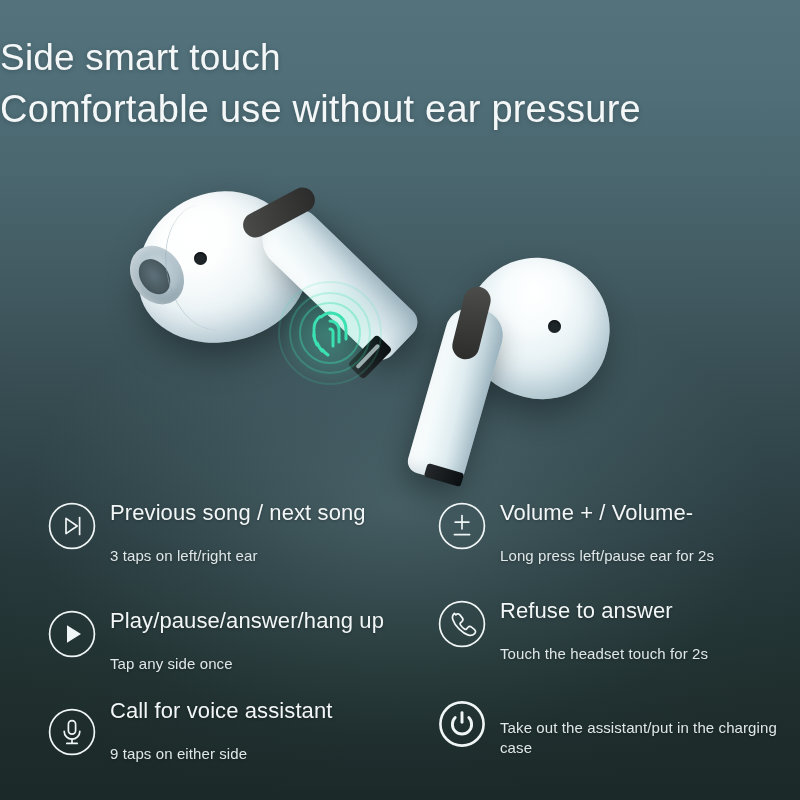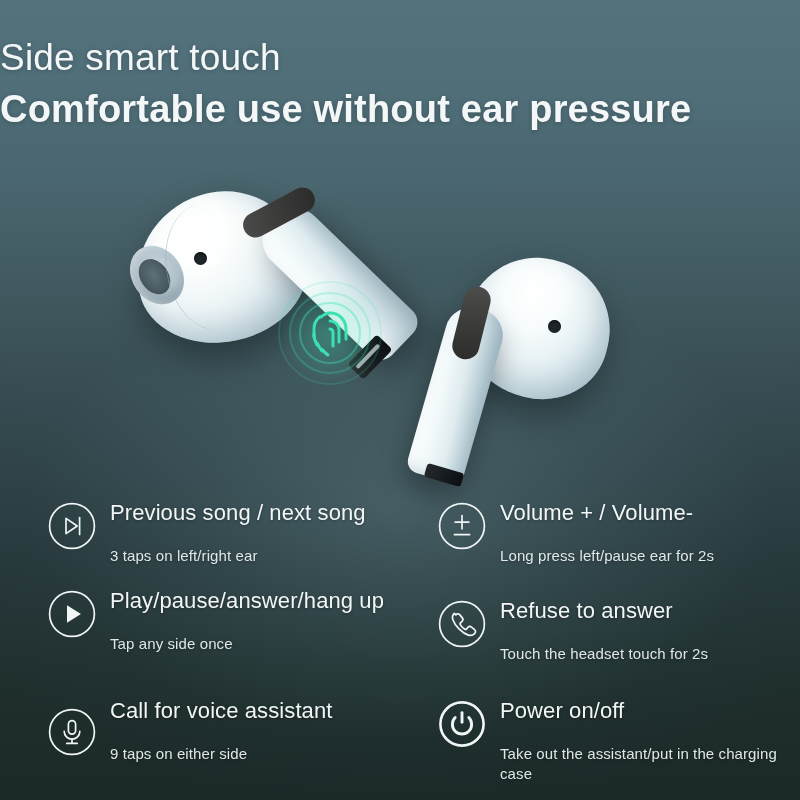--- a/index.html
+++ b/index.html
@@ -45,21 +45,21 @@
     top: 34px;
     left: 0;
     width: 800px;
     text-align: left;
     color: #f4f7f7;
     line-height: 1.28;
     letter-spacing: 0.2px;
     text-shadow: 0 1px 5px rgba(0,0,0,0.22);
   }
   .heading .l1 { display: block; font-size: 37px; font-weight: 400; }
-  .heading .l2 { display: block; font-size: 38px; font-weight: 700; margin-top: 4px; }
+  .heading .l2 { display: block; font-size: 38px; font-weight: 400; margin-top: 4px; }
 
   
   .product { position: absolute; inset: 0; pointer-events: none; }
 
   
   .bud-left {
     position: absolute;
     left: 130px;
     top: 186px;
     width: 270px;
@@ -262,21 +262,21 @@
     line-height: 1.34;
     margin-top: 20px;
     letter-spacing: 0.1px;
     text-shadow: 0 1px 3px rgba(0,0,0,0.3);
   }
   .feature.wrap .sub { white-space: normal; max-width: 292px; }
 
   
   .f-0 { left: 48px;  top: 8px;   }
   .f-1 { left: 438px; top: 8px;   }
-  .f-2 { left: 48px;  top: 96px; }
+  .f-2 { left: 48px;  top: 116px; }
   .f-3 { left: 438px; top: 106px; }
   .f-4 { left: 48px;  top: 206px; align-items: center; }
   .f-5 { left: 438px; top: 206px; }
 </style>
 </head>
 <body>
 
 <div class="page">
 
   <div class="bg-glow"></div>
@@ -400,19 +400,18 @@
 
     <div class="feature f-5 wrap">
       <div class="ico">
         <svg viewBox="0 0 48 48" fill="none" stroke="#f0f5f5" stroke-width="2.9" stroke-linecap="round" aria-hidden="true">
           <circle cx="24" cy="24" r="21.6" stroke-width="2.6"></circle>
           <path d="M17.2 17.6a9.6 9.6 0 1 0 13.6 0"></path>
           <path d="M24 12.6v9.6"></path>
         </svg>
       </div>
       <div class="txt">
-        <div class="title">Power on/off</div>
         <div class="sub">Take out the assistant/put in the charging case</div>
       </div>
     </div>
 
   </div>
 </div>
 
 </body></html>

